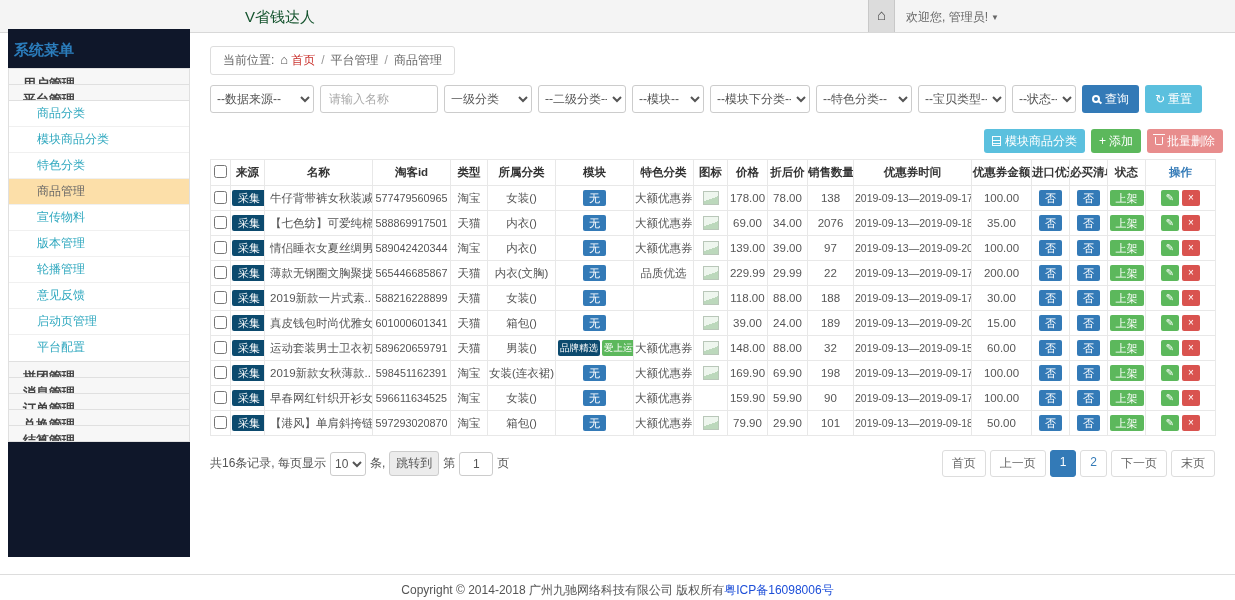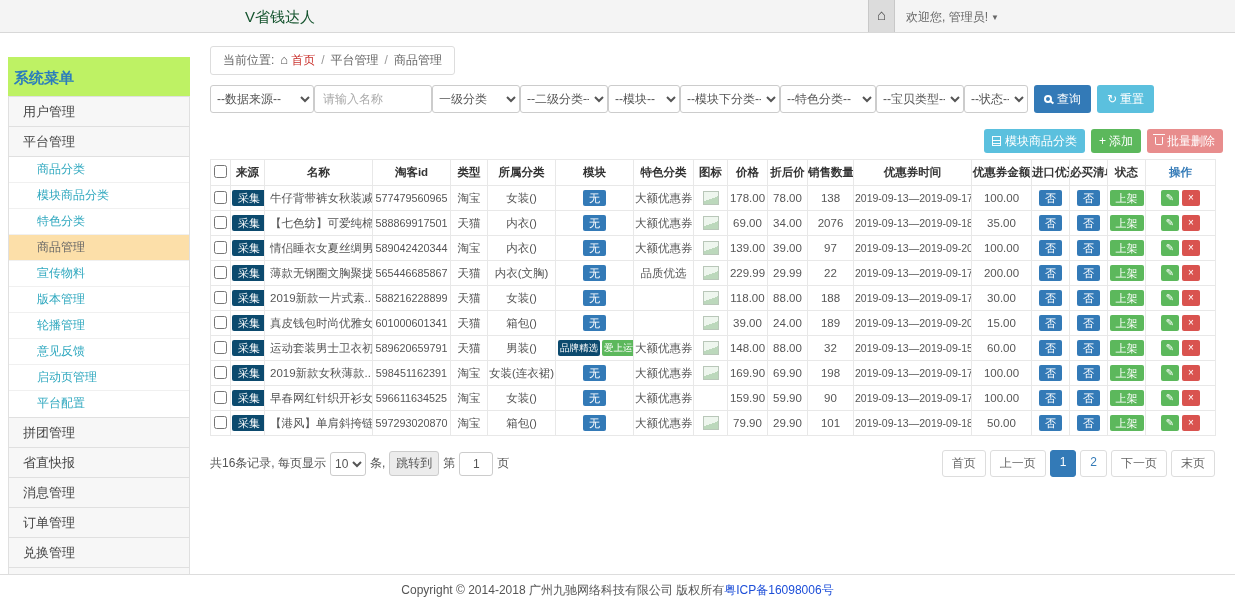--- a/index.html
+++ b/index.html
@@ -8,37 +8,37 @@
   a{text-decoration:none;}
 
   
   .topbar{position:absolute;top:0;left:0;width:1235px;height:33px;background:#f4f4f4;border-bottom:1px solid #d8d8d8;}
   .app-title{position:absolute;left:245px;top:8px;font-size:15px;color:#14532d;}
   .home-btn{position:absolute;left:868px;top:0;width:27px;height:32px;background:#dcdcdc;border-left:1px solid #c8c8c8;border-right:1px solid #c8c8c8;text-align:center;line-height:30px;color:#444;font-size:15px;cursor:pointer;}
   .welcome{position:absolute;left:906px;top:9px;color:#666;cursor:pointer;}
   .caret{font-size:8px;color:#666;margin-left:3px;vertical-align:1px;}
 
   
-  .sidebar{position:absolute;left:8px;top:57px;width:182px;height:528px;background:#bef264;overflow:hidden;}
+  .sidebar{position:absolute;left:8px;top:29px;width:182px;height:528px;background:#0f172a;overflow:hidden;}
   .sidebar-title{color:#2b7dbc;font-size:15px;font-weight:bold;padding:12px 8px 9px 6px;}
-  .side-top{height:31px;line-height:30px;padding-left:14px;background:#f7f7f7;border:1px solid #e0e0e0;margin-top:-1px;color:#444;font-size:13px;cursor:pointer;white-space:nowrap;overflow:hidden;}
+  .side-top{height:17px;line-height:30px;padding-left:14px;background:#f7f7f7;border:1px solid #e0e0e0;margin-top:-1px;color:#444;font-size:13px;cursor:pointer;white-space:nowrap;overflow:hidden;font-weight:bold;}
   .side-sub{background:#fff;border:1px solid #e0e0e0;margin-top:-1px;}
   .side-link{display:block;height:26px;line-height:25px;padding-left:28px;color:#2fa8bf;font-size:12px;border-bottom:1px solid #f0f0f0;cursor:pointer;white-space:nowrap;overflow:hidden;}
   .side-link:last-child{border-bottom:none;}
   .side-link.active{background:#fcdfa9;color:#666;}
 
   
   .main{position:absolute;left:210px;top:46px;width:1013px;}
   .breadcrumb{display:inline-block;border:1px solid #ddd;border-radius:3px;padding:5px 12px;font-size:12px;color:#666;background:#fff;}
   .bc-home-icon{color:#555;margin:0 3px 0 6px;font-size:13px;}
   .bc-home{color:#c9302c;cursor:pointer;}
   .bc-sep{color:#999;margin:0 6px;}
 
   .filter-bar{margin-top:10px;display:flex;align-items:center;gap:6px;}
-  .filter-controls{display:flex;align-items:center;gap:0;}
+  .filter-controls{display:flex;align-items:center;gap:6px;}
   .f-select{height:28px;border:1px solid #ccc;border-radius:3px;background:#fff;color:#555;font-size:12px;padding:0 2px;}
   .f-input{height:28px;border:1px solid #ccc;border-radius:3px;padding:0 8px;font-size:12px;color:#555;}
   .f-input::placeholder{color:#aaa;}
 
   .btn{display:inline-flex;align-items:center;justify-content:center;border:none;border-radius:3px;color:#fff;font-size:12px;cursor:pointer;padding:0 10px;height:28px;font-family:inherit;white-space:nowrap;}
   .btn-primary{background:#337ab7;}
   .btn-info{background:#5bc0de;}
   .btn-success{background:#5cb85c;}
   .btn-danger-light{background:#e88d8d;}
   .btn-sm{height:24px;padding:0 8px;}
@@ -108,21 +108,20 @@
         <a class="side-link">特色分类</a>
         <a class="side-link active">商品管理</a>
         <a class="side-link">宣传物料</a>
         <a class="side-link">版本管理</a>
         <a class="side-link">轮播管理</a>
         <a class="side-link">意见反馈</a>
         <a class="side-link">启动页管理</a>
         <a class="side-link">平台配置</a>
       </div>
       <div class="side-top">拼团管理</div>
-      <div class="side-top">省直快报</div>
       <div class="side-top">消息管理</div>
       <div class="side-top">订单管理</div>
       <div class="side-top">兑换管理</div>
       <div class="side-top partial">结算管理</div>
     </div>
 </div>
 
 <div class="main">
   <div class="breadcrumb"><span>当前位置:</span><span class="bc-home-icon">⌂</span><a class="bc-home">首页</a><span class="bc-sep">/</span><span>平台管理</span><span class="bc-sep">/</span><span>商品管理</span></div>
 

